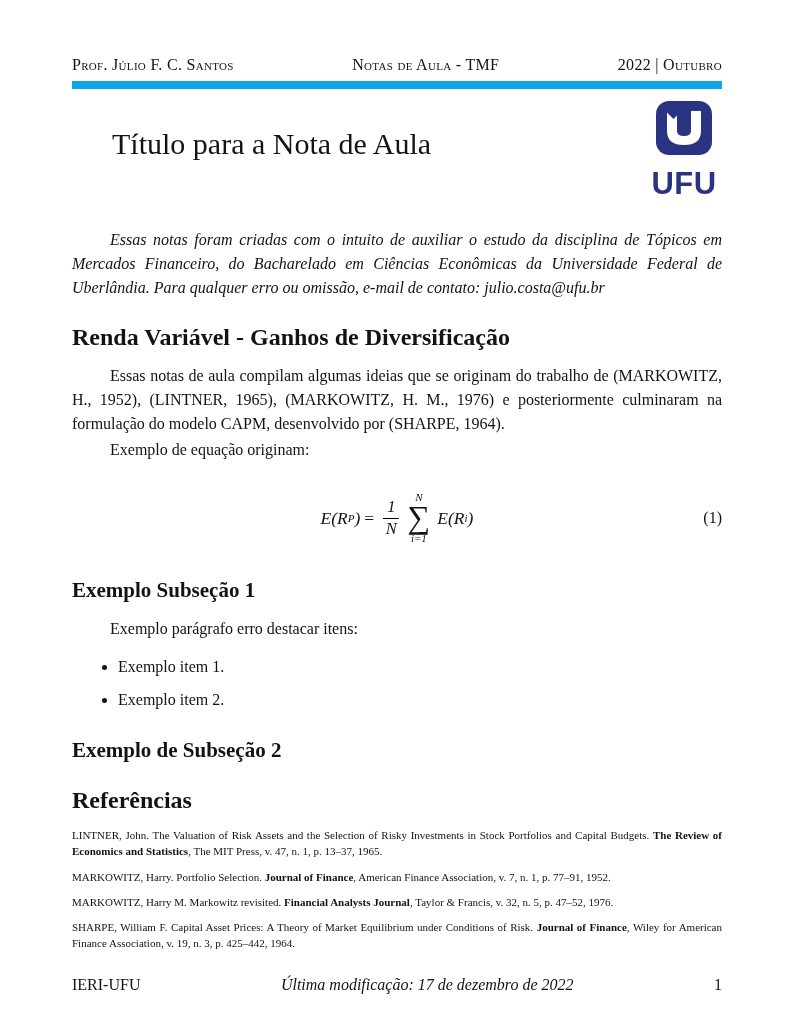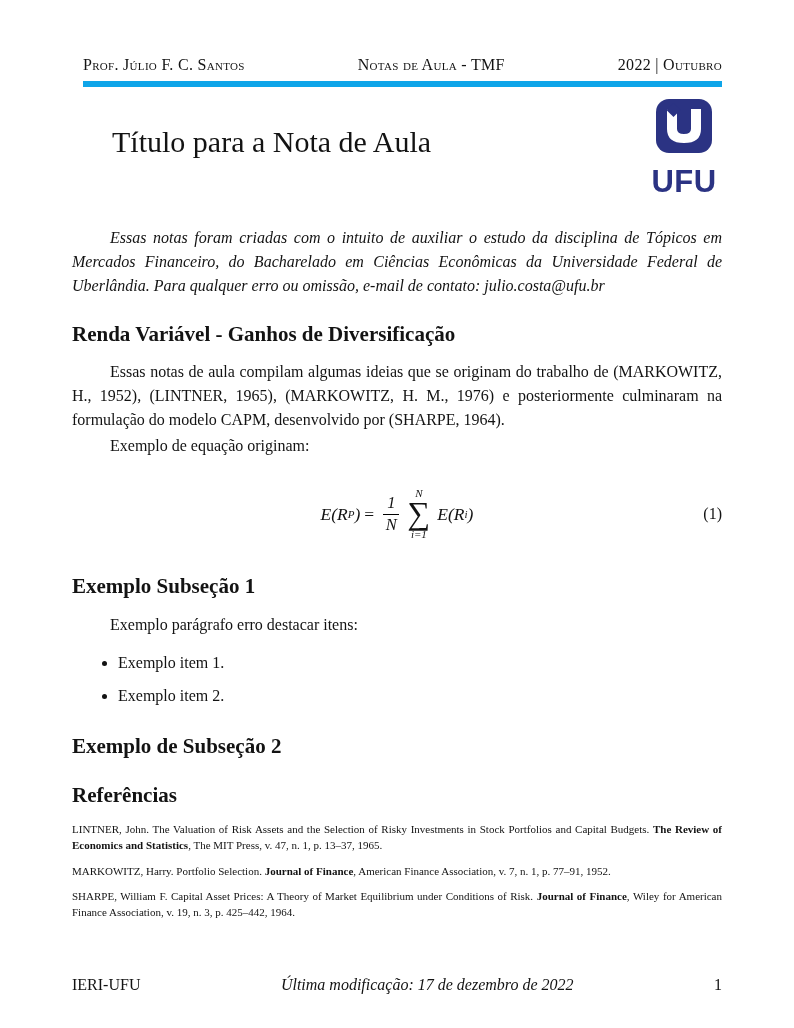--- a/index.html
+++ b/index.html
@@ -17,23 +17,22 @@
   }
 
   
   .doc-header {
     display: flex;
     justify-content: space-between;
     align-items: center;
     font-variant: small-caps;
     font-size: 16px;
     letter-spacing: 0.3px;
-    border-bottom: 6px solid #0ea5e9;
+    border-bottom: 8px solid #0ea5e9;
     padding-bottom: 7px;
-    margin-left: 11px;
   }
 
   
   .title-row {
     display: flex;
     justify-content: space-between;
     align-items: flex-start;
     margin-top: 10px;
   }
   .page-title {
@@ -58,21 +57,21 @@
     line-height: 1.5;
     text-align: justify;
     text-indent: 38px;
   }
   .intro {
     font-style: italic;
     margin-top: 26px;
     font-family: Liberation Serif, serif;
   }
   .section-heading {
-    font-size: 21px;
+    font-size: 24px;
     font-weight: bold;
     margin-top: 24px;
     margin-bottom: 13px;
   }
   .subsection-heading {
     font-size: 21px;
     font-weight: bold;
     margin-top: 26px;
     margin-bottom: 14px;
   }
@@ -220,20 +219,21 @@
   </ul>
 
   <h3 class="subsection-heading">Exemplo de Subseção 2</h3>
 
   <h2 class="section-heading">Referências</h2>
 
   <p class="ref-entry"><span>LINTNER, John. The Valuation of Risk Assets and the Selection of Risky Investments in Stock Portfolios and Capital Budgets. </span><span class="ref-journal">The Review of Economics and Statistics</span><span>, The MIT Press, v. 47, n. 1, p. 13–37, 1965.</span></p>
 
   <p class="ref-entry"><span>MARKOWITZ, Harry. Portfolio Selection. </span><span class="ref-journal">Journal of Finance</span><span>, American Finance Association, v. 7, n. 1, p. 77–91, 1952.</span></p>
 
+  <p class="ref-entry"><span>MARKOWITZ, Harry M. Markowitz revisited. </span><span class="ref-journal">Financial Analysts Journal</span><span>, Taylor &amp; Francis, v. 32, n. 5, p. 47–52, 1976.</span></p>
 
   <p class="ref-entry"><span>SHARPE, William F. Capital Asset Prices: A Theory of Market Equilibrium under Conditions of Risk. </span><span class="ref-journal">Journal of Finance</span><span>, Wiley for American Finance Association, v. 19, n. 3, p. 425–442, 1964.</span></p>
 
   <div class="doc-footer">
     <span>IERI-UFU</span>
     <span class="footer-center">Última modificação: 17 de dezembro de 2022</span>
     <span>1</span>
   </div>
 
 </div>

